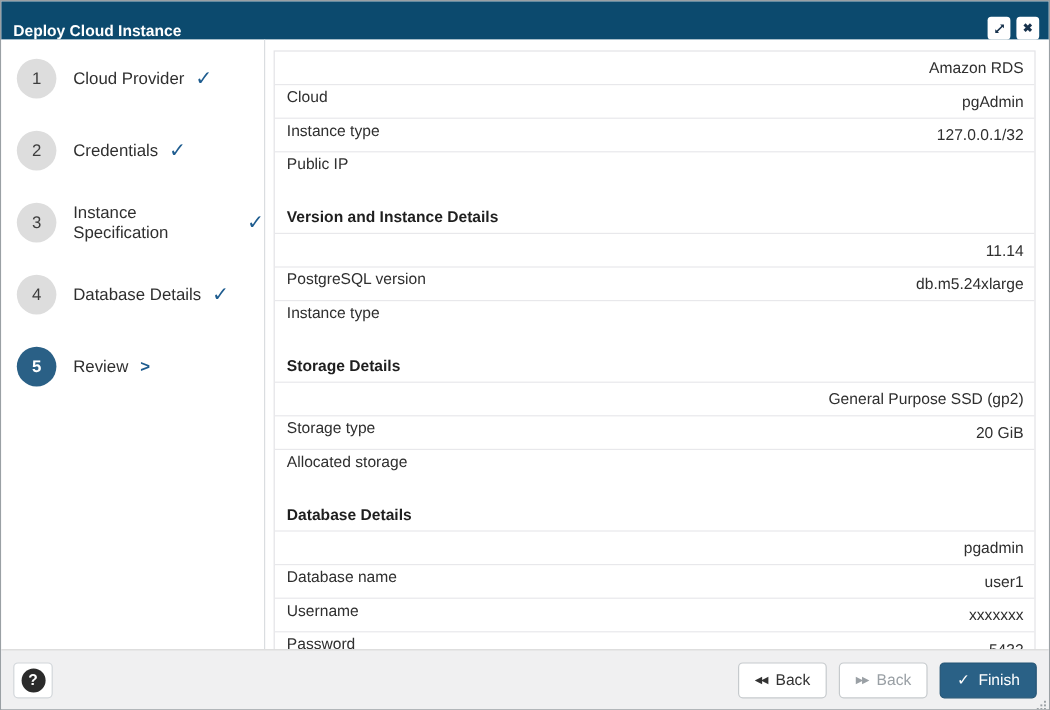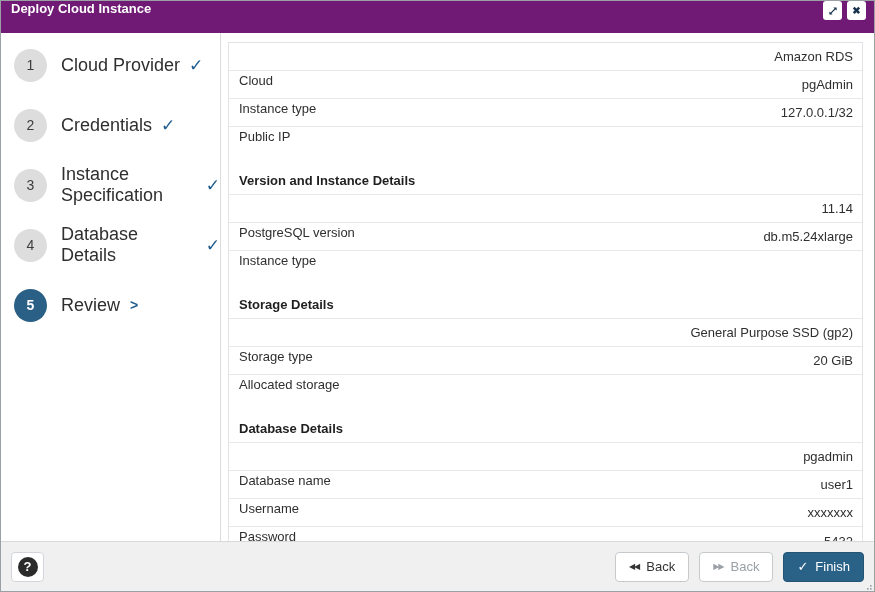--- a/index.html
+++ b/index.html
@@ -4,39 +4,39 @@
 <style>
   * { margin:0; padding:0; box-sizing:border-box; }
   html,body { width:875px; height:592px; font-family:"Liberation Sans", sans-serif; background:#e9e9e9; }
   .dialog {
     width:875px; height:592px; background:#ffffff;
     border:1px solid #9aa0a4; display:flex; flex-direction:column;
     position:relative; overflow:hidden;
   }
   
   .titlebar {
-    height:32px; background:#701a75; flex:0 0 32px;
-    display:flex; align-items:flex-start; padding:0 8px 0 10px;
+    height:32px; background:#0c4a6e; flex:0 0 32px;
+    display:flex; align-items:flex-end; padding:0 8px 0 10px;
   }
   .titlebar .title { color:#ffffff; font-size:13px; font-weight:bold; flex:1; }
   .tb-btn {
     width:19px; height:19px; margin-left:5px; border:none; border-radius:3px;
     background:#ffffff; color:#17324d; display:flex; align-items:center; justify-content:center;
     font-size:10px; font-weight:bold; padding:0; cursor:pointer;
   }
   
   .body { flex:1; display:flex; min-height:0; background:#fff; }
   .sidebar { width:220px; flex:0 0 220px; border-right:1px solid #dadde0; padding-top:2px; }
   .step { height:60px; display:flex; align-items:center; padding-left:13px; }
   .step-circle {
     width:33px; height:33px; border-radius:50%; background:#dddddd; color:#3d3d3d;
     display:flex; align-items:center; justify-content:center; font-size:14px; flex:0 0 33px;
   }
   .step.active .step-circle { background:#2a6086; color:#ffffff; font-weight:bold; }
-  .step-label { margin-left:14px; font-size:18px; color:#2f2f2f; }
+  .step-label { margin-left:14px; font-size:14px; color:#2f2f2f; }
   .check-glyph { margin-left:9px; color:#1e5c8f; font-size:17px; }
   .chevron-glyph { margin-left:10px; color:#1e5c8f; font-size:14px; font-weight:bold; }
   
   .content { flex:1; padding:9px 11px 0 7px; }
   .intro { font-size:13px; color:#2f2f2f; margin:1px 0 6px 2px; }
   .review-table { border:1px solid #e3e3e7; }
   .sec-header {
     height:28px; display:flex; align-items:center; padding-left:10px;
     font-size:13px; font-weight:bold; color:#1f1f1f; border-bottom:1px solid #e8e8eb;margin-top:40px;
   }

